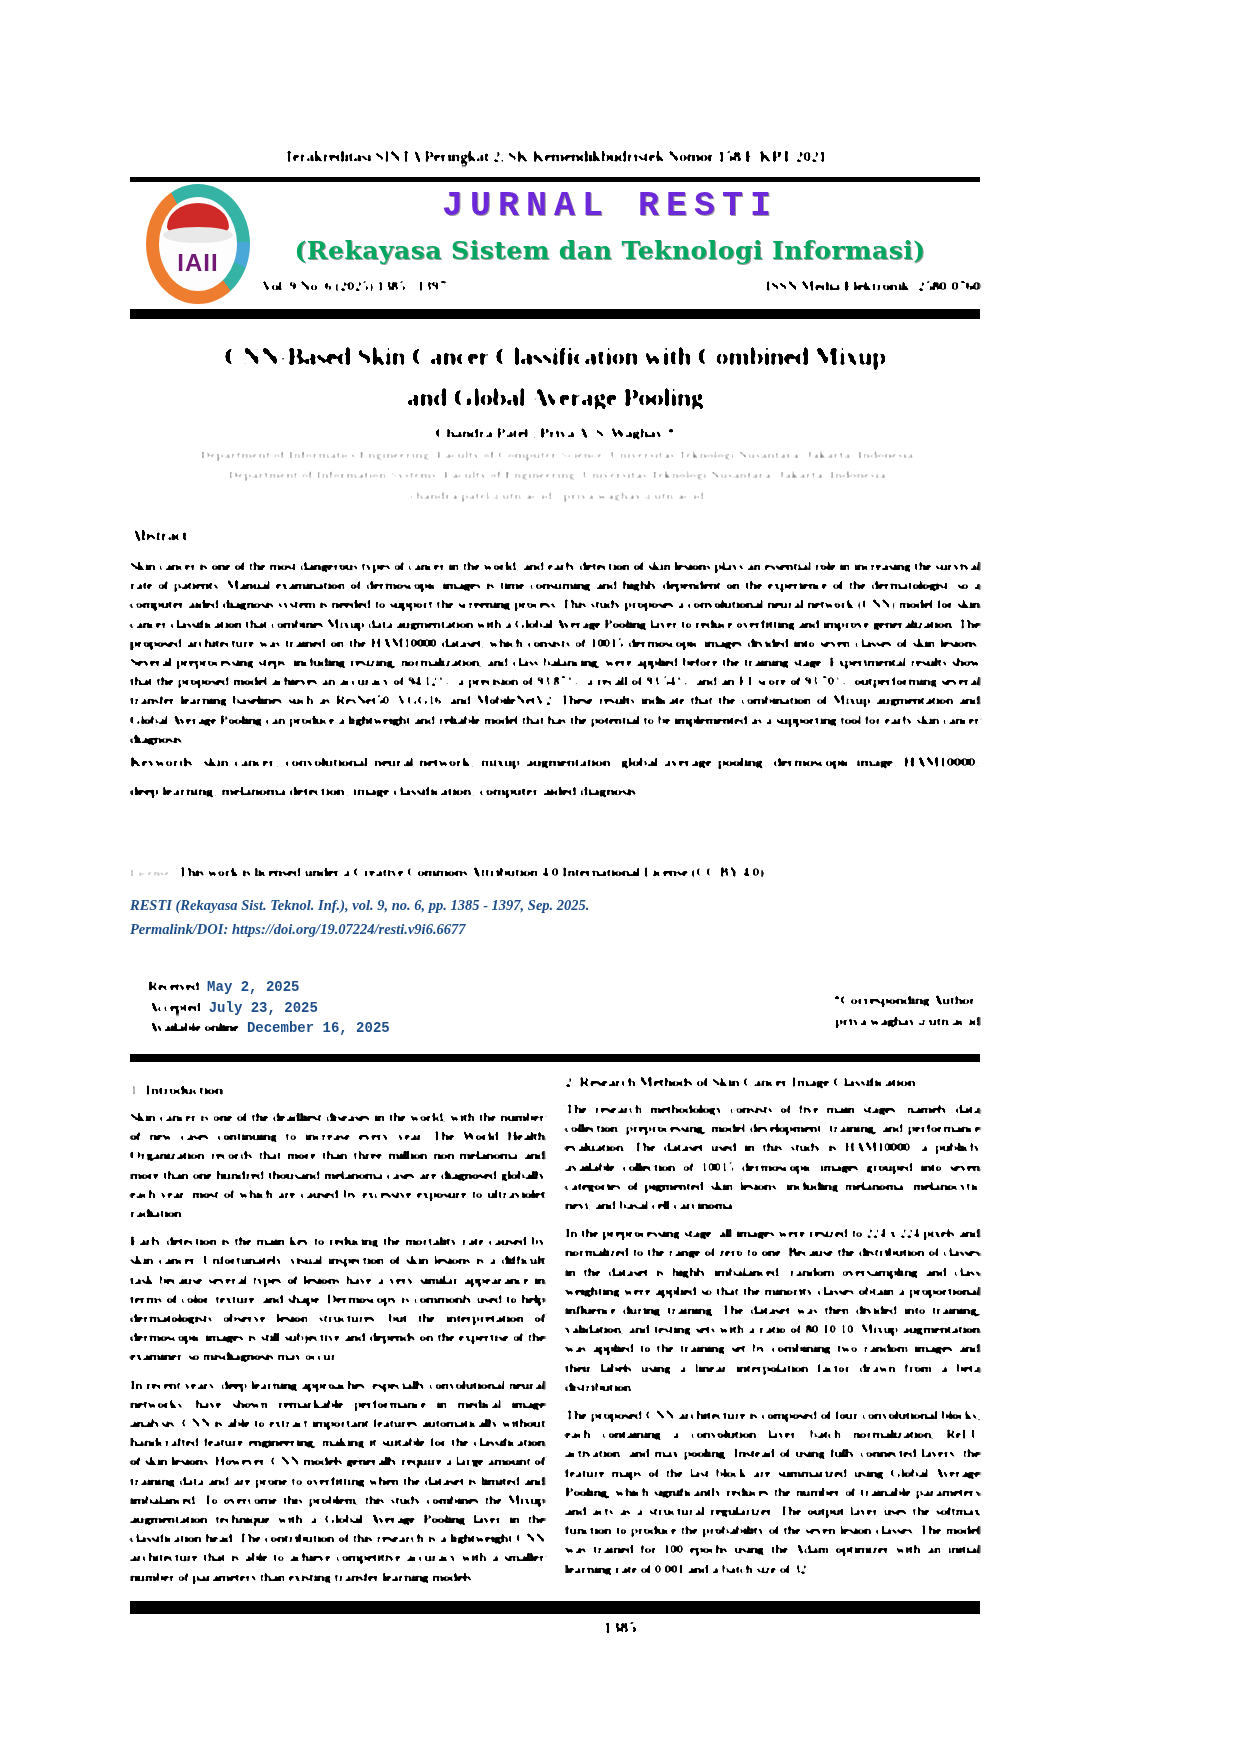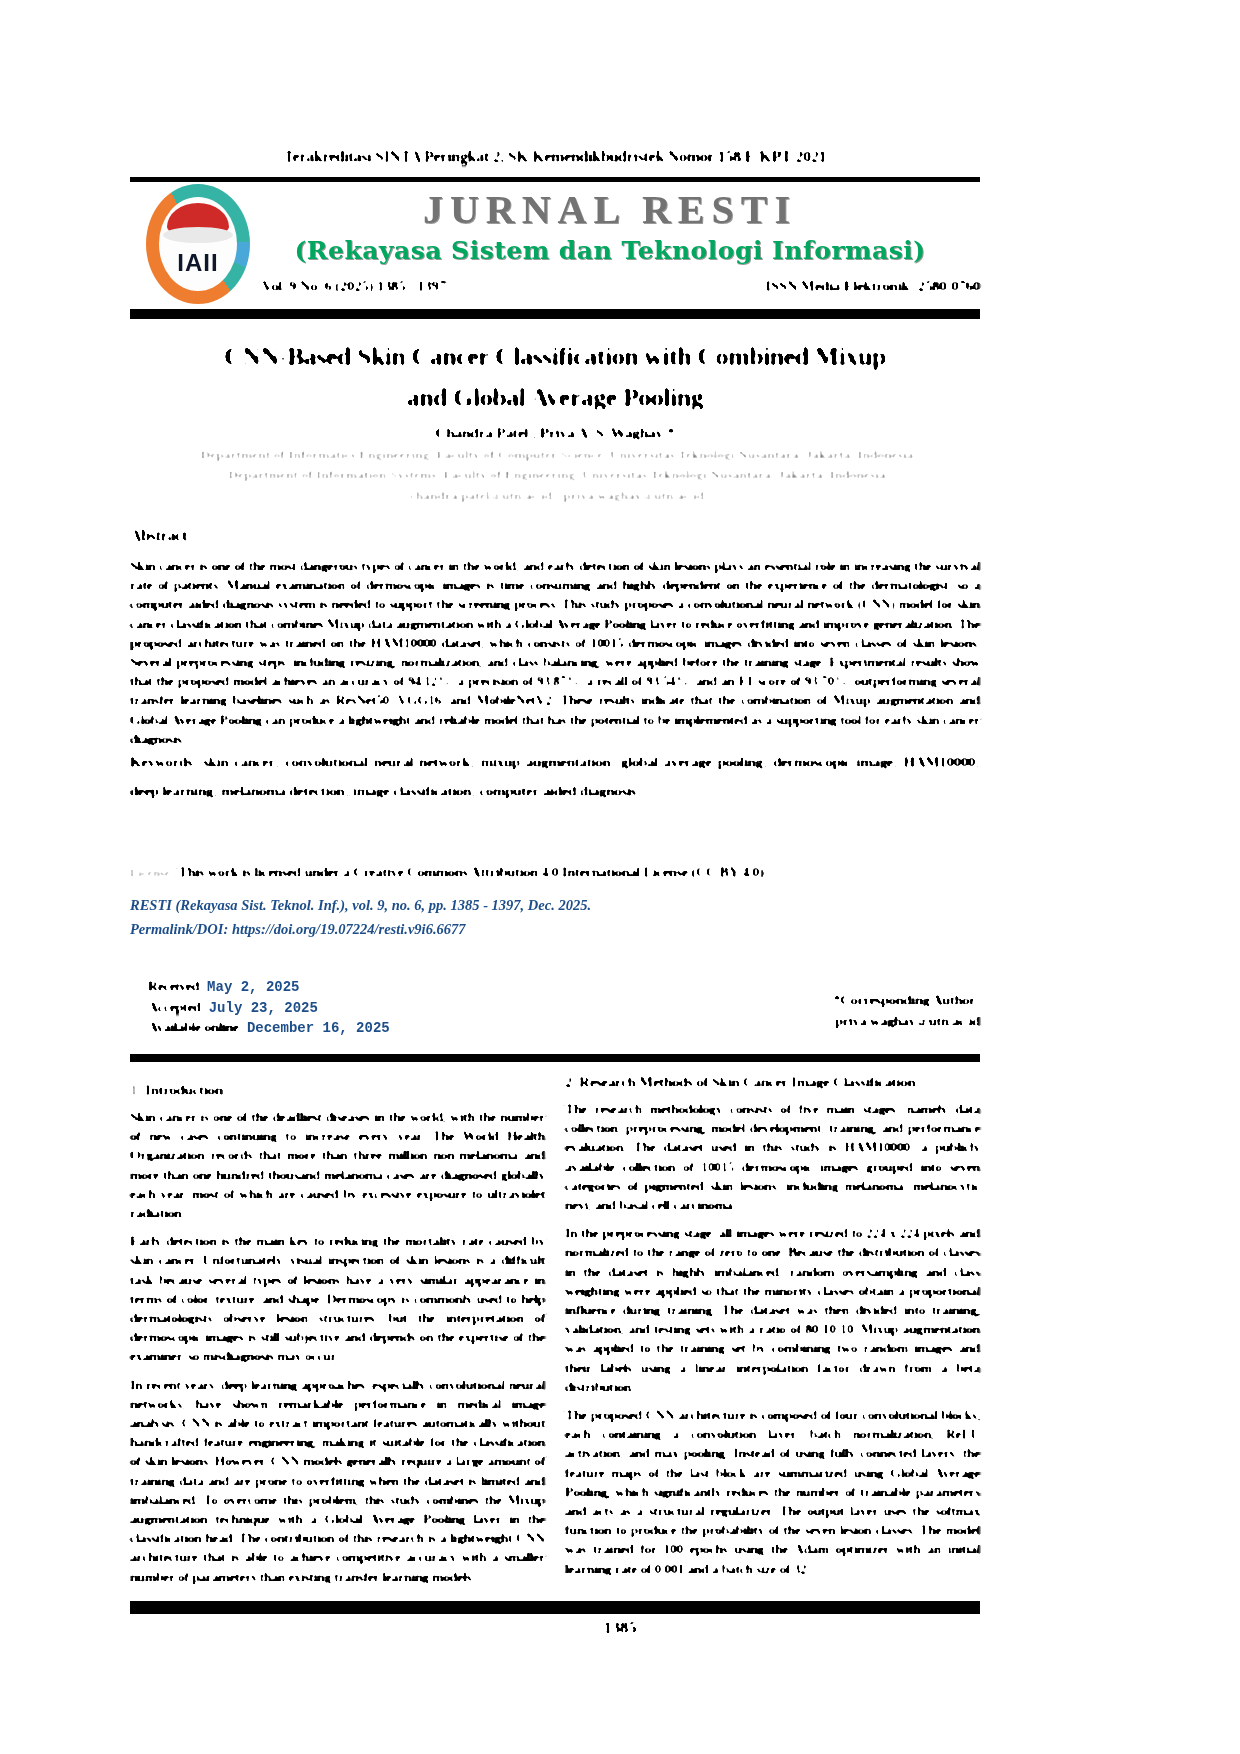--- a/index.html
+++ b/index.html
@@ -14,34 +14,34 @@
   .dg-gray {font-weight:700;color:#4a4a4a;filter:blur(0.9px) contrast(3.2);background:#fff;text-align:right;}
   .semi    {filter:blur(0.35px);}
 
   .rule{position:absolute;background:#000;}
 
   .center{text-align:center;}
   .right{text-align:right;}
   .justify{text-align:justify;}
 
   
-  .jtitle{font-family:Liberation Serif, serif;font-size:40px;font-weight:700;color:#737373;
+  .jtitle{font-family:Liberation Mono, monospace;font-size:35px;font-weight:700;color:#6d28d9;
           letter-spacing:7px;text-shadow:1px 1px 0 #9a9a9a;}
   .jsub{font-family:"DejaVu Serif", serif;font-size:25px;font-weight:700;color:#00a75f;
         letter-spacing:0.5px;text-shadow:1px 1px 0 #9a9a9a;}
 
   
   .logo{position:absolute;left:146px;top:184px;width:104px;height:120px;}
   .logo .ring{position:absolute;inset:0;border-radius:50%;
       background:conic-gradient(from 210deg,#ef7d30 0 34%, #35b3a4 34% 66%, #4aa8d8 66% 74%, #35b3a4 74% 82%, #ef7d30 82%);}
   .logo .inner{position:absolute;left:13px;top:13px;right:13px;bottom:13px;border-radius:50%;background:#fdfdfd;overflow:hidden;}
   .logo .flag{position:absolute;left:8px;top:6px;right:8px;height:34px;border-radius:50% 50% 45% 45%/70% 70% 30% 30%;background:#cf2a27;}
   .logo .flagwave{position:absolute;left:4px;top:30px;right:4px;height:16px;border-radius:50%;background:#e9e9e9;}
   .logo .iaii{position:absolute;left:0;right:0;top:52px;text-align:center;
-      font-family:"Liberation Sans",sans-serif;font-size:24px;font-weight:700;color:#0f172a;letter-spacing:1px;}
+      font-family:"Liberation Sans",sans-serif;font-size:24px;font-weight:700;color:#701a75;letter-spacing:1px;}
 
   .bodytxt{font-size:13.8px;line-height:19.2px;}
   .colhead{font-size:15px;line-height:20px;}
 
   a{color:#1d4e89;text-decoration:none;}
   .navy{color:#1d4e89;font-family:Liberation Mono, monospace;}
   .citeline{font-size:14.5px;line-height:24px;color:#1d4e89;font-weight:700;}
 </style>
 </head>
 <body>
@@ -80,21 +80,21 @@
   <div class="abs dg" style="left:130px;top:527px;font-size:16px;">Abstract</div>
   <div class="abs content justify dg bodytxt" style="top:557px;">Skin cancer is one of the most dangerous types of cancer in the world, and early detection of skin lesions plays an essential role in increasing the survival rate of patients. Manual examination of dermoscopic images is time consuming and highly dependent on the experience of the dermatologist, so a computer-aided diagnosis system is needed to support the screening process. This study proposes a convolutional neural network (CNN) model for skin cancer classification that combines Mixup data augmentation with a Global Average Pooling layer to reduce overfitting and improve generalization. The proposed architecture was trained on the HAM10000 dataset, which consists of 10015 dermoscopic images divided into seven classes of skin lesions. Several preprocessing steps, including resizing, normalization, and class balancing, were applied before the training stage. Experimental results show that the proposed model achieves an accuracy of 94.12%, a precision of 93.87%, a recall of 93.54%, and an F1-score of 93.70%, outperforming several transfer learning baselines such as ResNet50, VGG16, and MobileNetV2. These results indicate that the combination of Mixup augmentation and Global Average Pooling can produce a lightweight and reliable model that has the potential to be implemented as a supporting tool for early skin cancer diagnosis.</div>
   <div class="abs content justify dg" style="top:748px;font-size:15px;line-height:29px;">Keywords: skin cancer; convolutional neural network; mixup augmentation; global average pooling; dermoscopic image; HAM10000; deep learning; melanoma detection; image classification; computer-aided diagnosis</div>
 
   <div class="abs" style="left:130px;top:864px;width:850px;font-size:14.5px;">
     <span class="dg-gray" style="font-size:12.5px;">License:</span>
     <span class="dg">This work is licensed under a Creative Commons Attribution 4.0 International License (CC BY 4.0)</span>
   </div>
 
   <div class="abs" style="left:130px;top:893px;width:850px;">
-    <div class="citeline semi" style="font-style:italic;">RESTI (Rekayasa Sist. Teknol. Inf.), vol. 9, no. 6, pp. 1385 - 1397, Dec. 2025.</div>
+    <div class="citeline semi" style="font-style:italic;">RESTI (Rekayasa Sist. Teknol. Inf.), vol. 9, no. 6, pp. 1385 - 1397, Sep. 2025.</div>
     <div class="citeline semi" style="font-style:italic;">
       <a href="#">Permalink/DOI: https://doi.org/19.07224/resti.v9i6.6677</a>
     </div>
   </div>
 
   <div class="abs" style="left:148px;top:977px;width:460px;font-size:14px;line-height:20.5px;">
     <div>
       <span class="dg">Received:</span>
       <span class="navy semi" style="font-weight:700;">May 2, 2025</span>
     </div>

